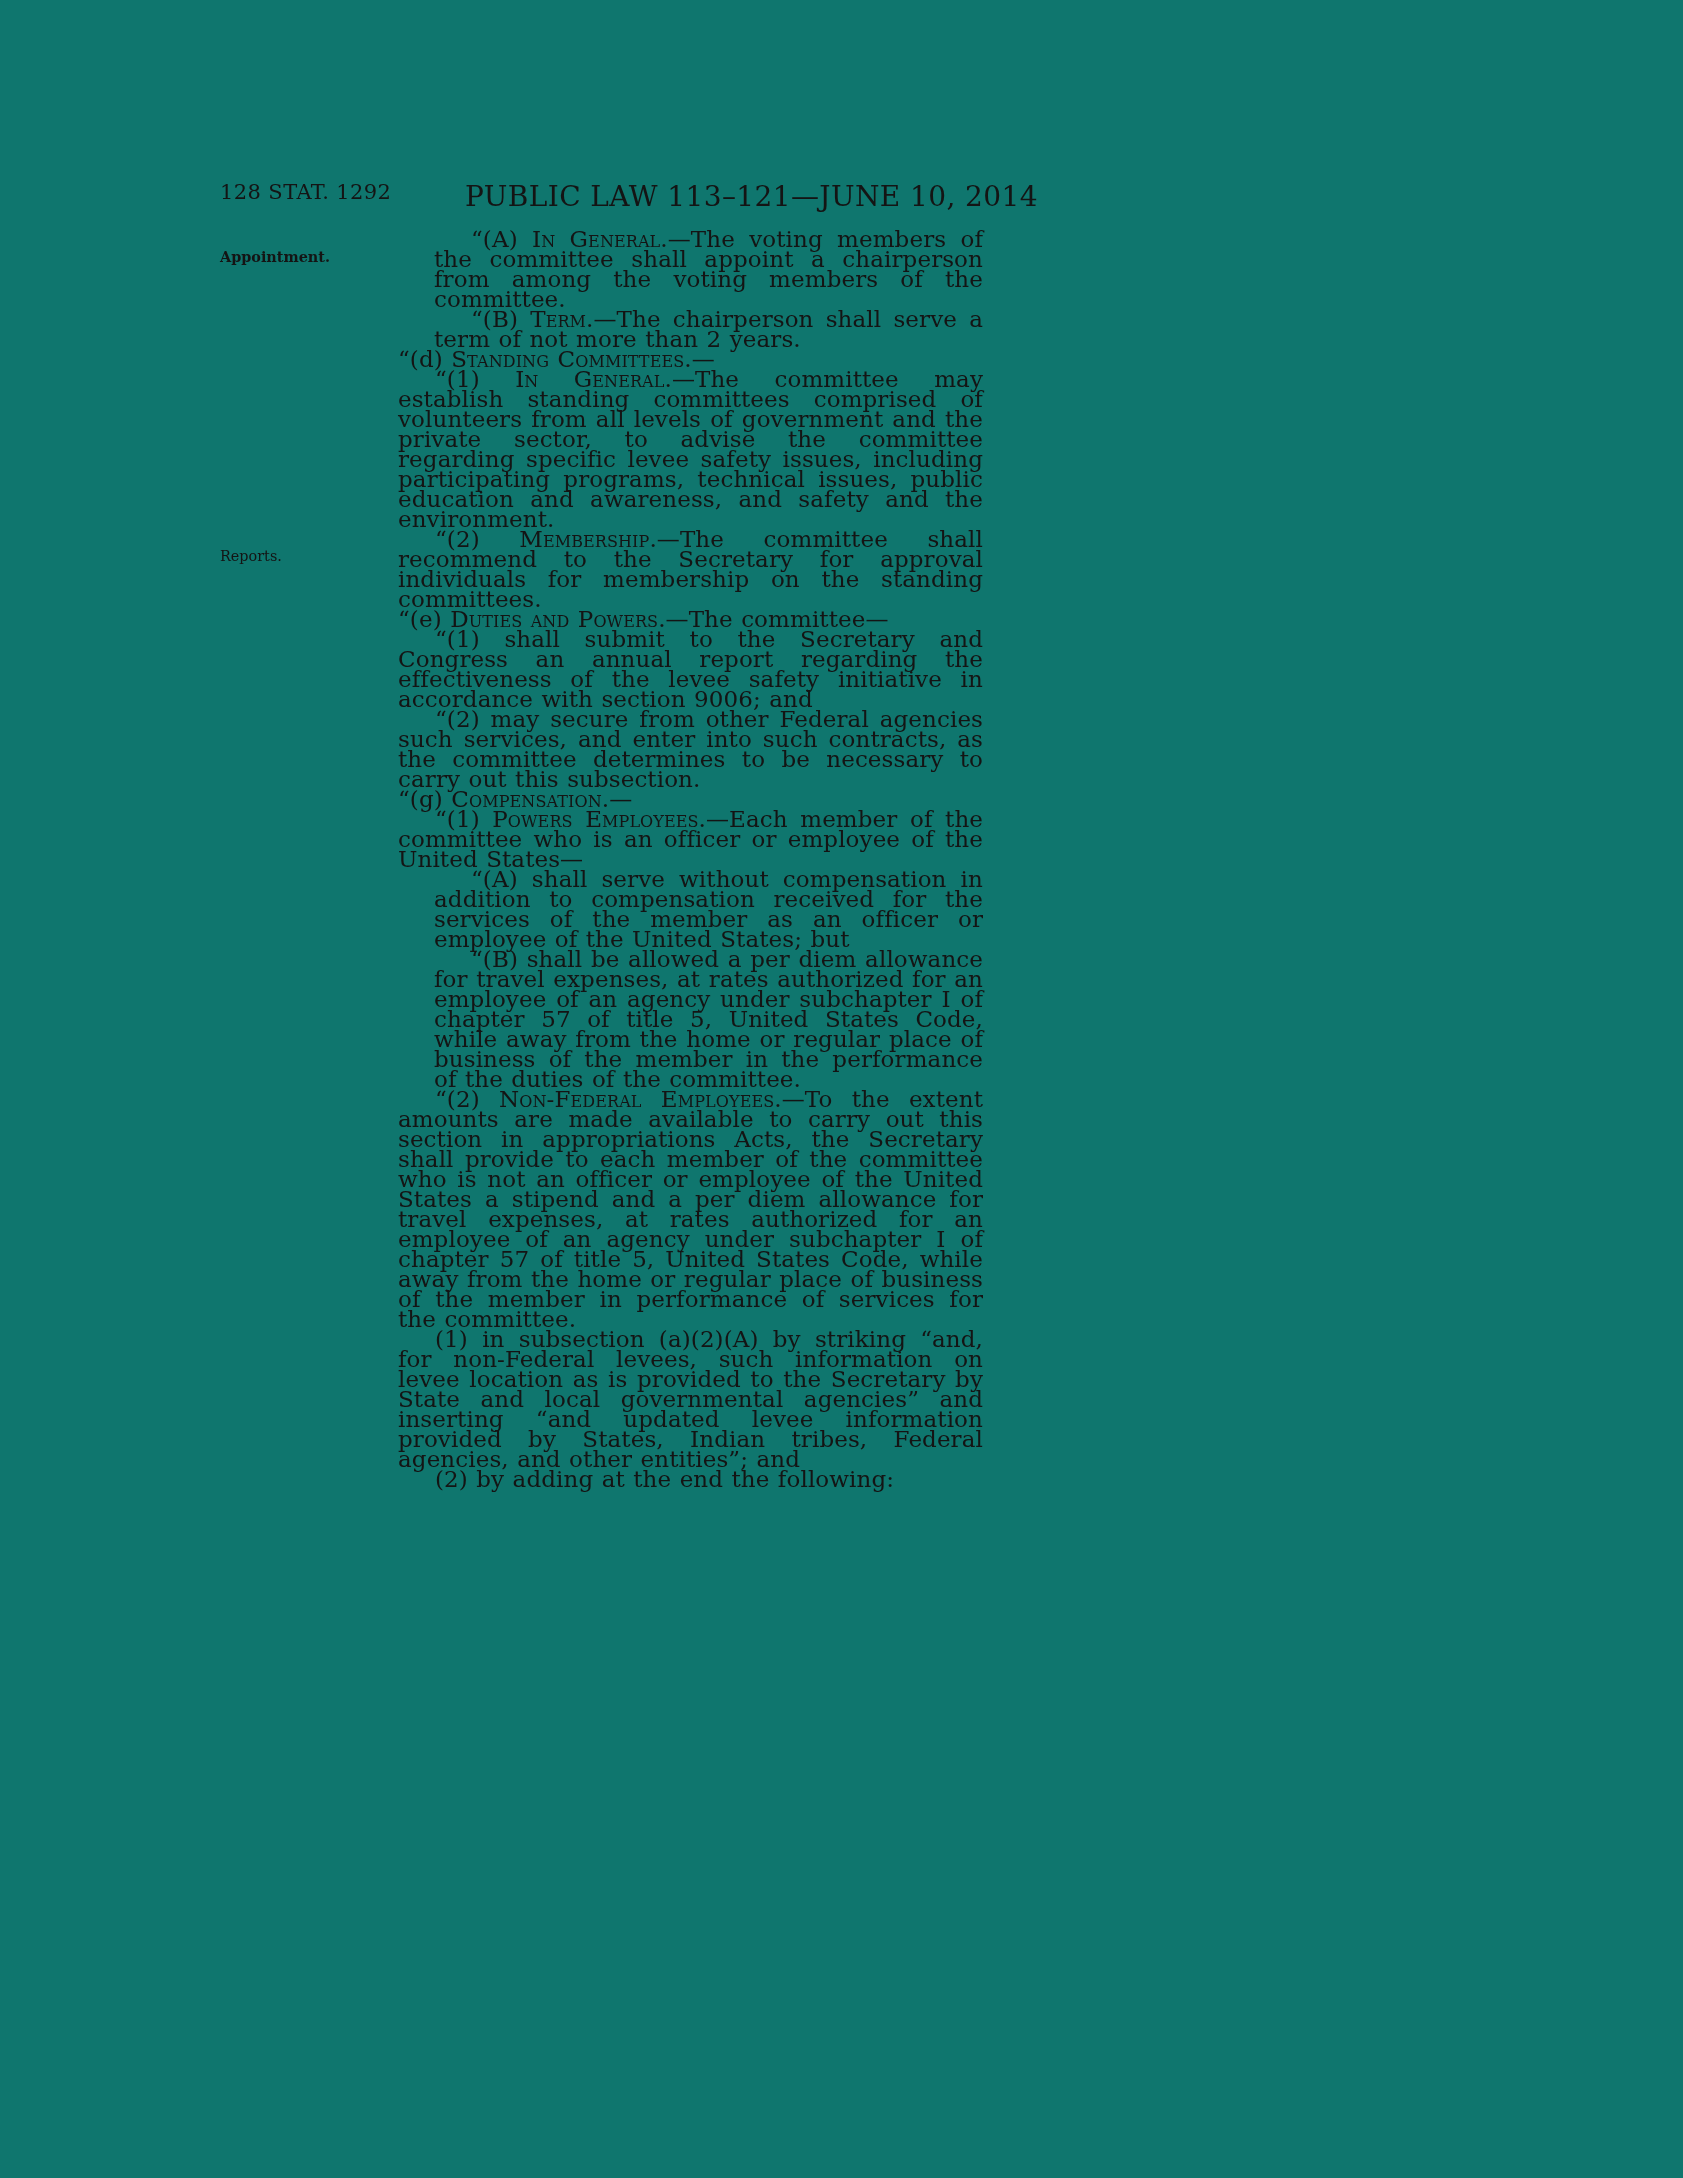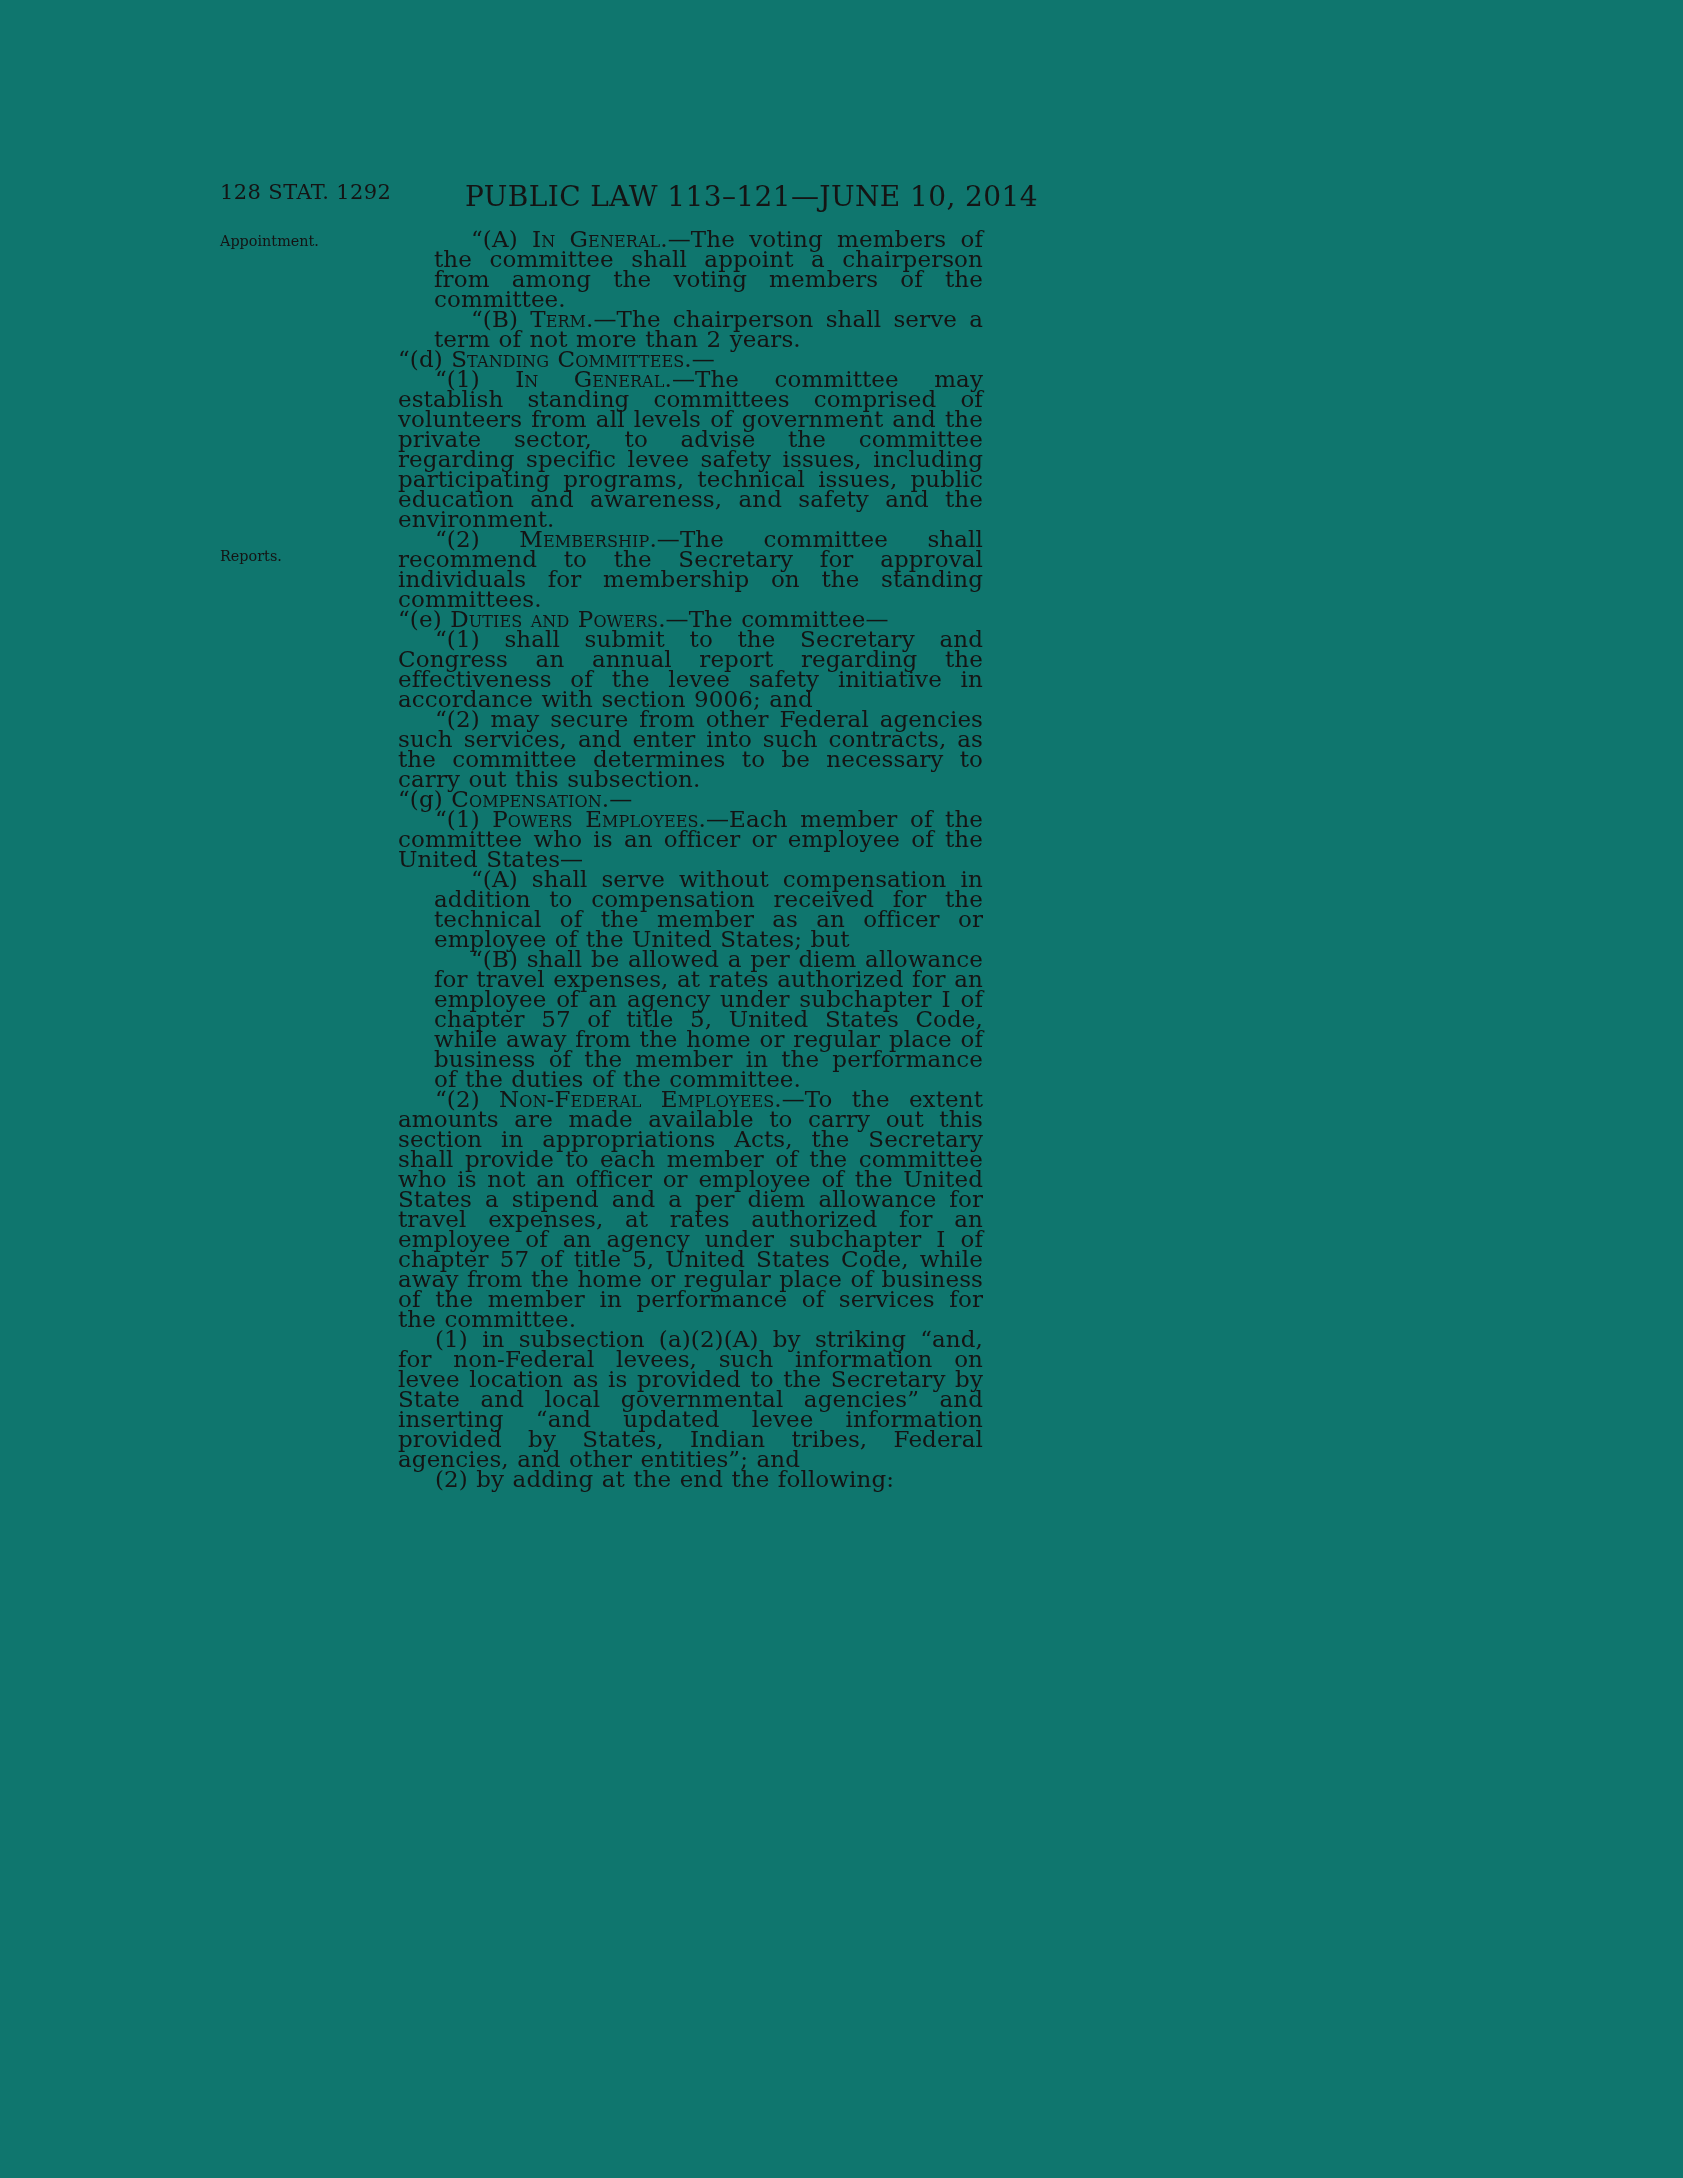--- a/index.html
+++ b/index.html
@@ -33,21 +33,21 @@
     white-space: nowrap;
   }
   .margin-note {
     position: absolute;
     left: 220px;
     width: 139px;
     font-size: 14.4px;
     line-height: 18px;
     text-align: left;
   }
-  .note-appointment { top: 232px; }
+  .note-appointment { top: 248px; font-weight: bold; }
   .note-reports { top: 547px; }
   .body-col {
     position: absolute;
     left: 361px;
     top: 229px;
     width: 622px;
     font-size: 23px;
     line-height: 20px;
     text-align: justify;
     letter-spacing: 0.1px;
@@ -88,21 +88,21 @@
 
     <p class="para ind1"><span>“(1) </span><span>shall submit to the Secretary and Congress an annual report regarding the effectiveness of the levee safety initiative in accordance with section 9006; and</span></p>
 
     <p class="para ind1"><span>“(2) </span><span>may secure from other Federal agencies such services, and enter into such contracts, as the committee determines to be necessary to carry out this subsection.</span></p>
 
 
     <p class="para"><span>“(g) </span><span class="sc">Compensation</span><span>.—</span></p>
 
     <p class="para ind1"><span>“(1) </span><span class="sc">Powers Employees</span><span>.—Each member of the committee who is an officer or employee of the United States—</span></p>
 
-    <p class="para ind2"><span>“(A) </span><span>shall serve without compensation in addition to compensation received for the technical of the member as an officer or employee of the United States; but</span></p>
+    <p class="para ind2"><span>“(A) </span><span>shall serve without compensation in addition to compensation received for the services of the member as an officer or employee of the United States; but</span></p>
 
     <p class="para ind2"><span>“(B) </span><span>shall be allowed a per diem allowance for travel expenses, at rates authorized for an employee of an agency under subchapter I of chapter 57 of title 5, United States Code, while away from the home or regular place of business of the member in the performance of the duties of the committee.</span></p>
 
     <p class="para ind1"><span>“(2) </span><span class="sc">Non-Federal Employees</span><span>.—To the extent amounts are made available to carry out this section in appropriations Acts, the Secretary shall provide to each member of the committee who is not an officer or employee of the United States a stipend and a per diem allowance for travel expenses, at rates authorized for an employee of an agency under subchapter I of chapter 57 of title 5, United States Code, while away from the home or regular place of business of the member in performance of services for the committee.</span></p>
 
 
 
     <p class="para ind1"><span>(1) </span><span>in subsection (a)(2)(A) by striking “and, for non-Federal levees, such information on levee location as is provided to the Secretary by State and local governmental agencies” and inserting “and updated levee information provided by States, Indian tribes, Federal agencies, and other entities”; and</span></p>
 
     <p class="para ind1"><span>(2) </span><span>by adding at the end the following:</span></p>

